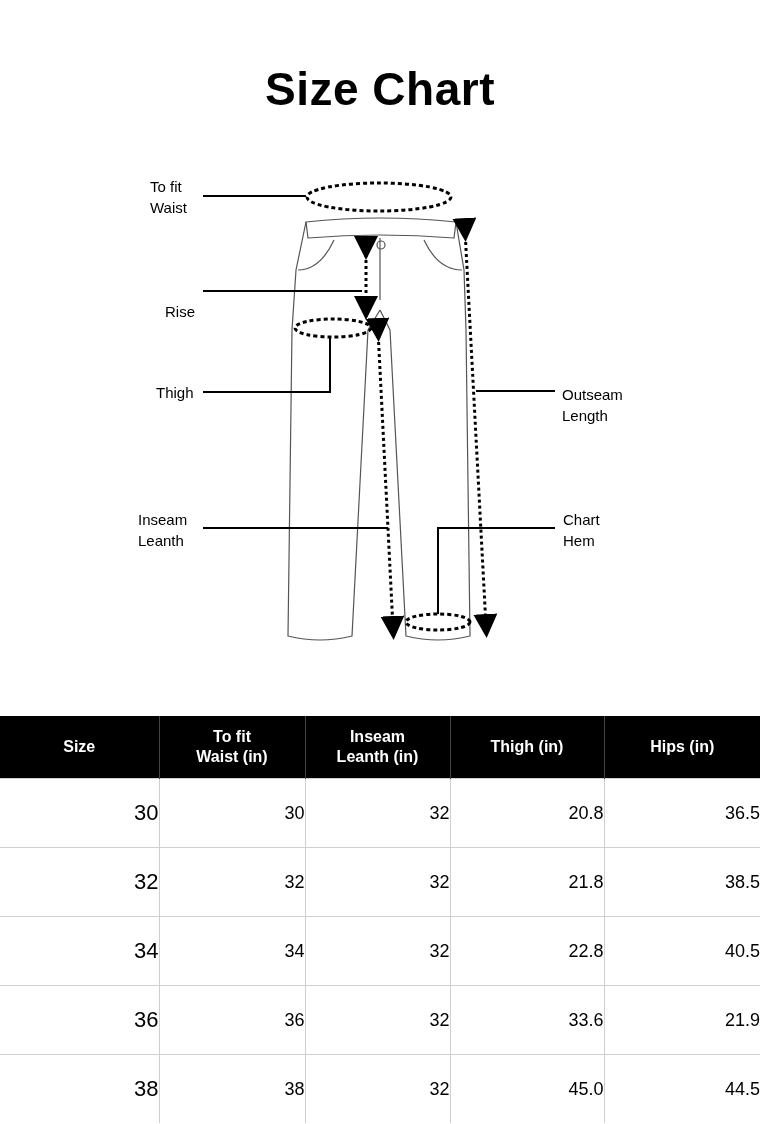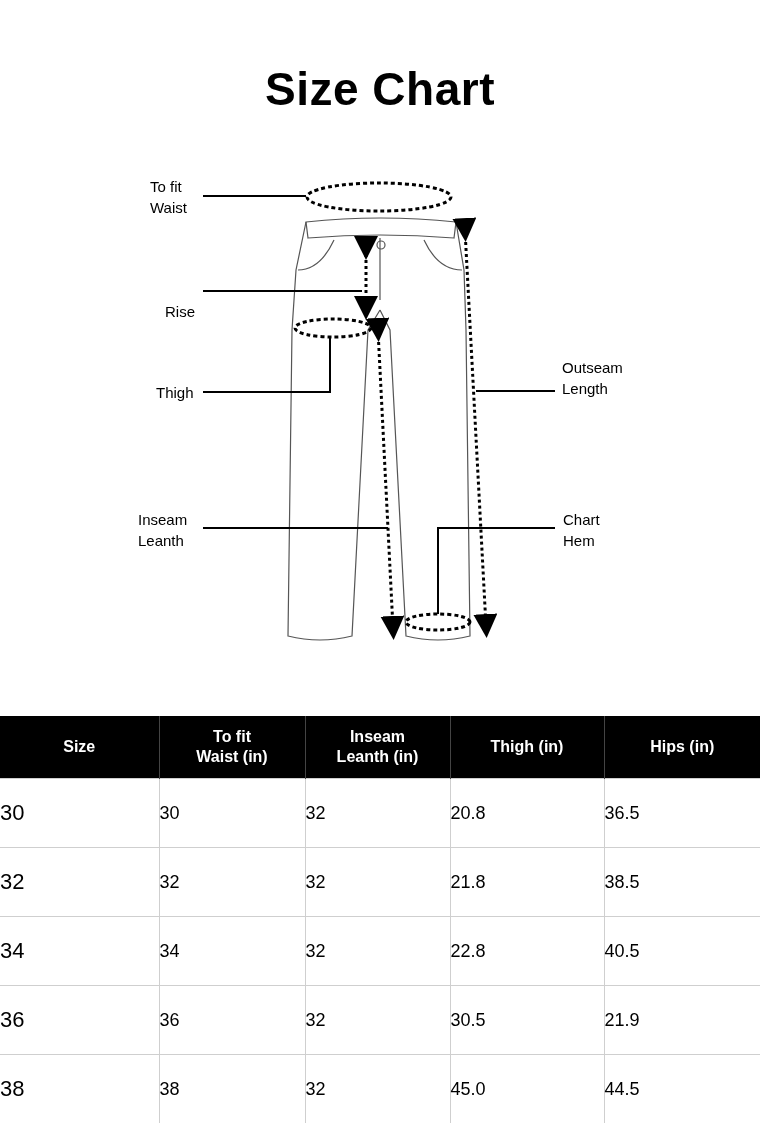--- a/index.html
+++ b/index.html
@@ -3,21 +3,21 @@
   <meta charset="utf-8">
   <style>
     html, body { margin:0; padding:0; background:#ffffff; }
     body { width:760px; height:1124px; position:relative; overflow:hidden; font-family:"Liberation Sans", sans-serif; color:#000; }
     .title { position:absolute; left:0; top:62px; width:760px; text-align:center; font-size:46px; font-weight:bold; letter-spacing:0.5px; }
     .diagram { position:absolute; left:0; top:160px; width:760px; height:500px; }
     .lbl { position:absolute; font-size:15px; line-height:21px; font-weight:500; }
     table.sz { position:absolute; left:0; top:716px; width:760px; border-collapse:collapse; table-layout:fixed; }
     table.sz th { background:#000; color:#fff; font-weight:bold; font-size:16px; line-height:20px; height:62px; text-align:center; padding:0; border-left:1px solid #444; }
     table.sz th:first-child { border-left:none; }
-    table.sz td { height:68px; text-align:left; font-size:18px; border-top:1px solid #cfcfcf; border-left:1px solid #cfcfcf; padding:0;margin-top:47px; }
+    table.sz td { height:68px; text-align:right; font-size:18px; border-top:1px solid #cfcfcf; border-left:1px solid #cfcfcf; padding:0;margin-top:47px; }
     table.sz td:first-child { border-left:none; font-size:22px; }
   </style>
 </head>
 <body>
 
 <div class="title">Size Chart</div>
 
 <div class="diagram">
   <svg width="760" height="500" viewBox="0 160 760 500">
     <defs>
@@ -61,21 +61,21 @@
   <div class="lbl" style="left:150px;top:16px;">
     <div>To fit</div>
     <div>Waist</div>
   </div>
   <div class="lbl" style="left:165px;top:121px;margin-top:20px;">Rise</div>
   <div class="lbl" style="left:156px;top:222px;text-align:center;">Thigh</div>
   <div class="lbl" style="left:138px;top:349px;">
     <div>Inseam</div>
     <div>Leanth</div>
   </div>
-  <div class="lbl" style="left:562px;top:197px;">
+  <div class="lbl" style="left:562px;top:224px;">
     <div>Outseam</div>
     <div>Length</div>
   </div>
   <div class="lbl" style="left:563px;top:349px;">
     <div>Chart</div>
     <div>Hem</div>
   </div>
 </div>
 
 <table class="sz">
@@ -126,21 +126,21 @@
       <td>34</td>
       <td>34</td>
       <td>32</td>
       <td>22.8</td>
       <td>40.5</td>
     </tr>
     <tr>
       <td>36</td>
       <td>36</td>
       <td>32</td>
-      <td>30.5</td>
+      <td>33.6</td>
       <td>21.9</td>
     </tr>
     <tr>
       <td>38</td>
       <td>38</td>
       <td>32</td>
       <td>45.0</td>
       <td>44.5</td>
     </tr>
   </tbody>

